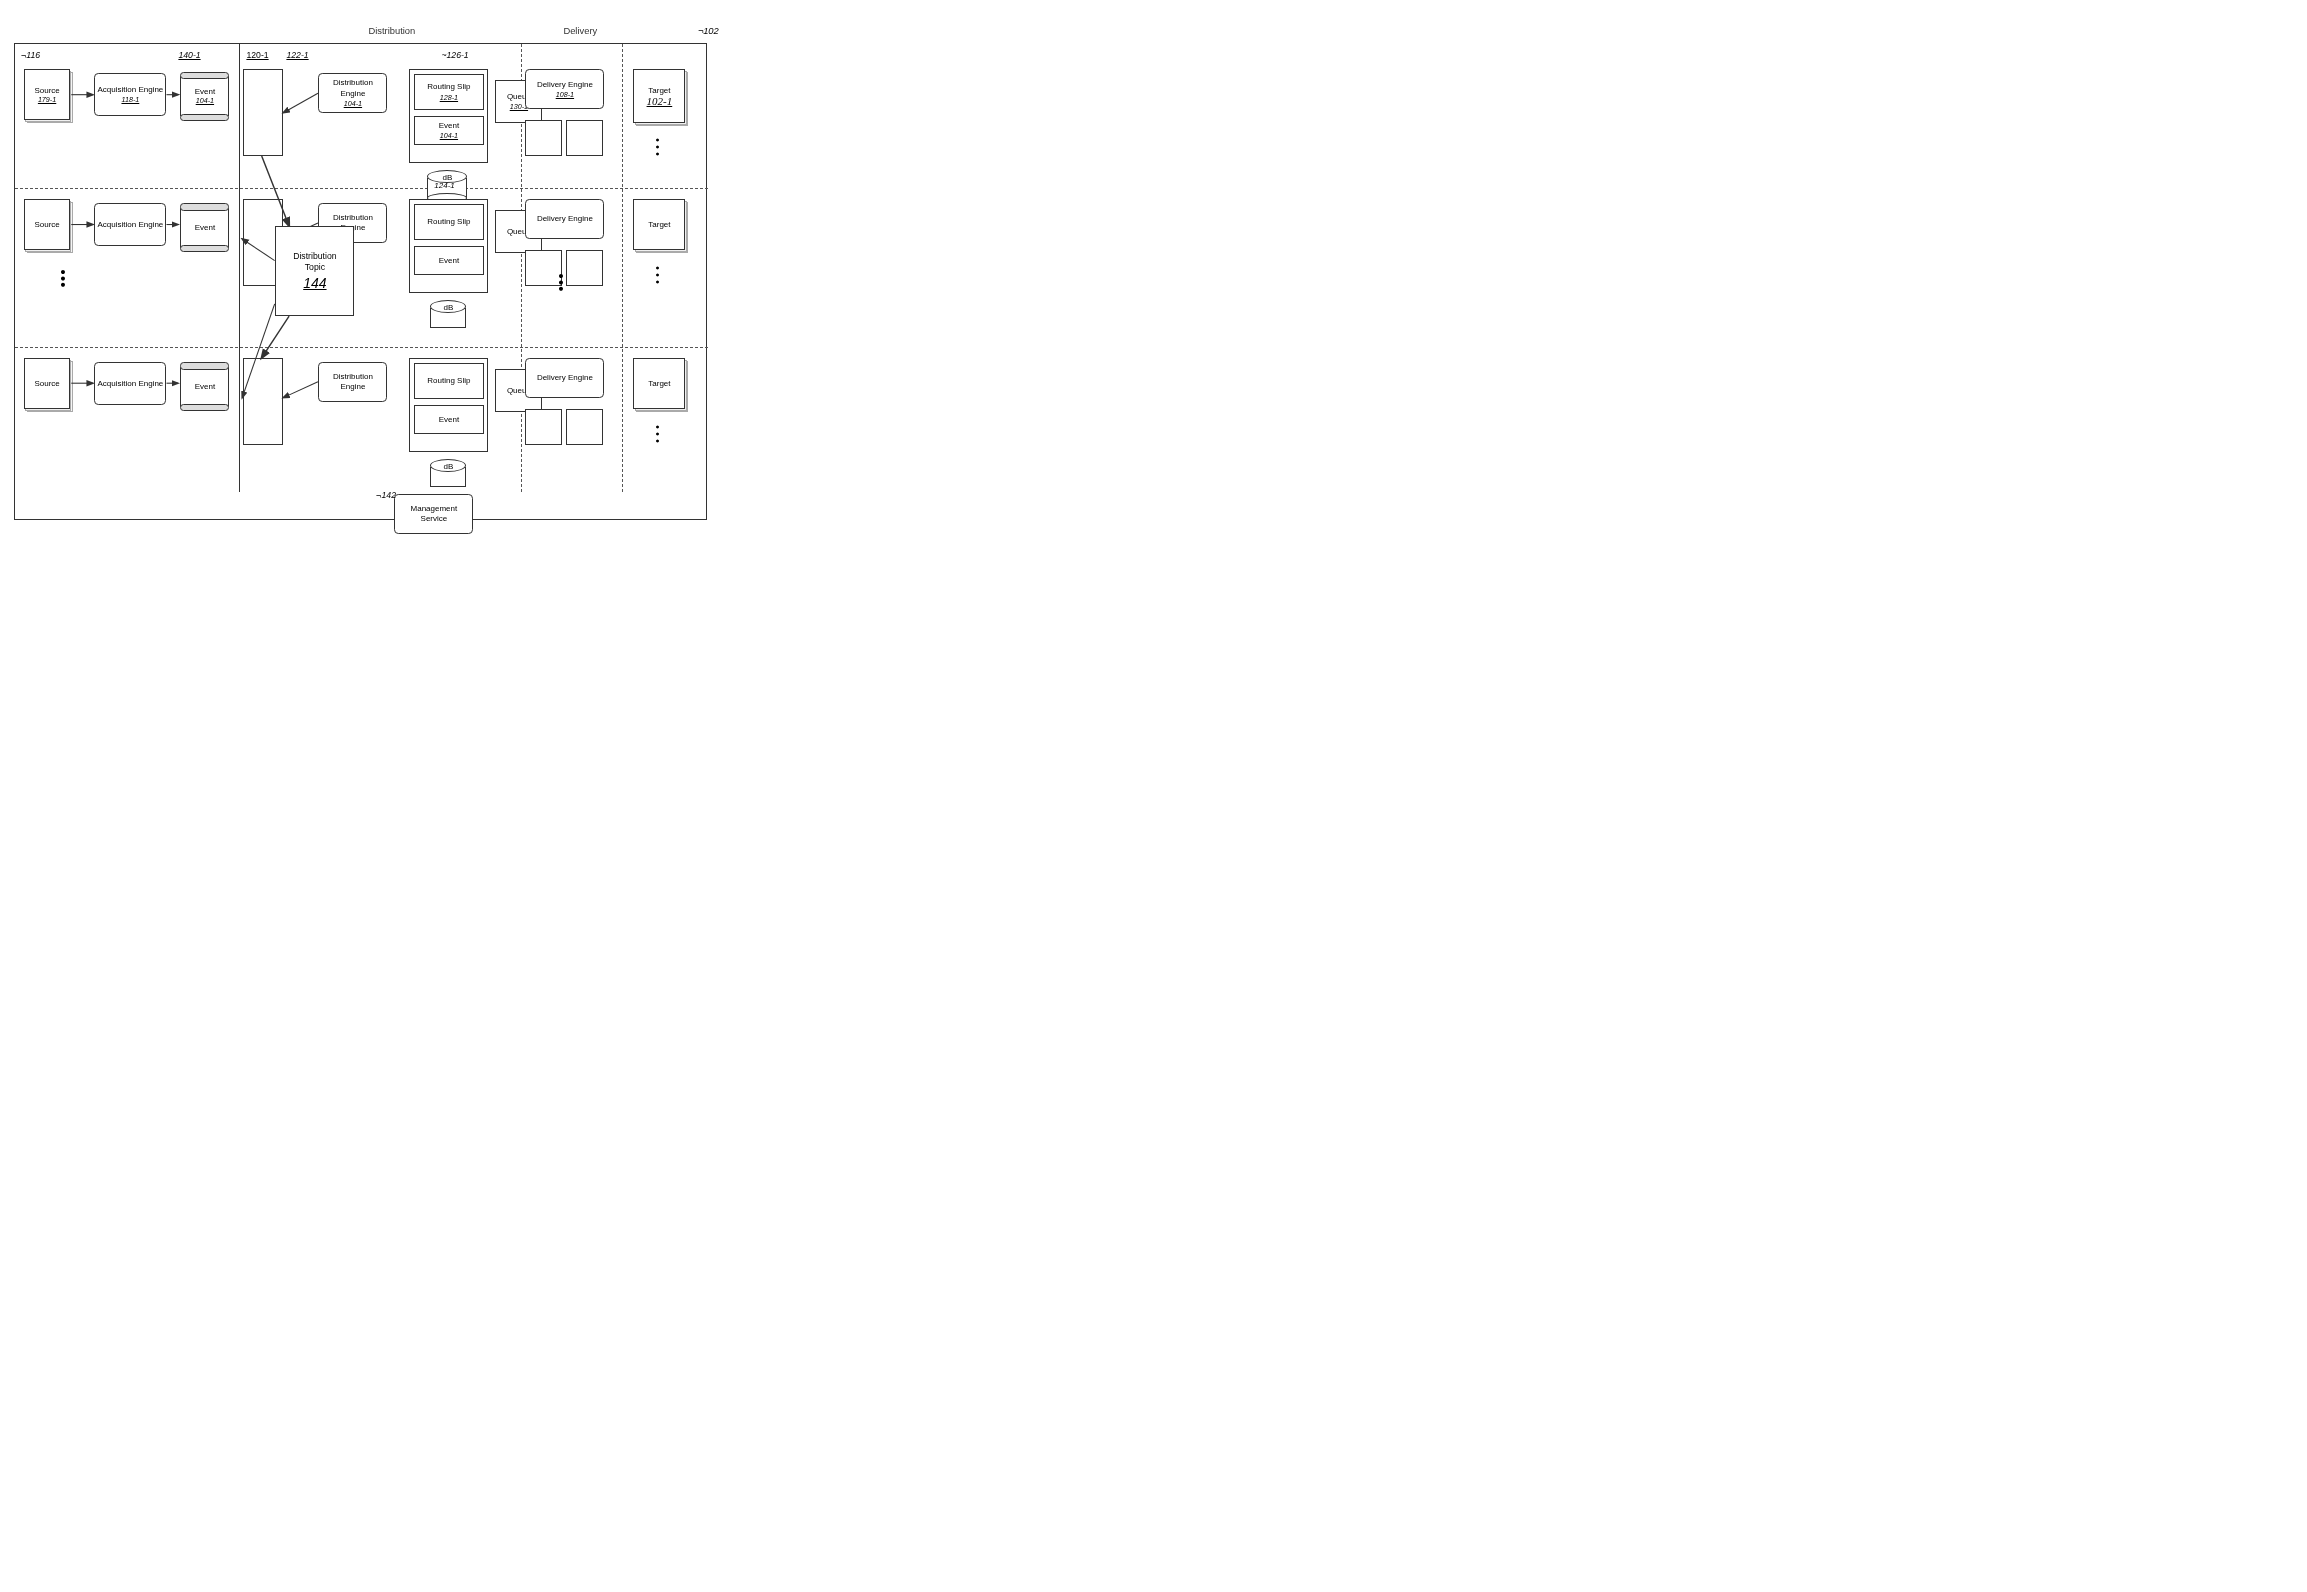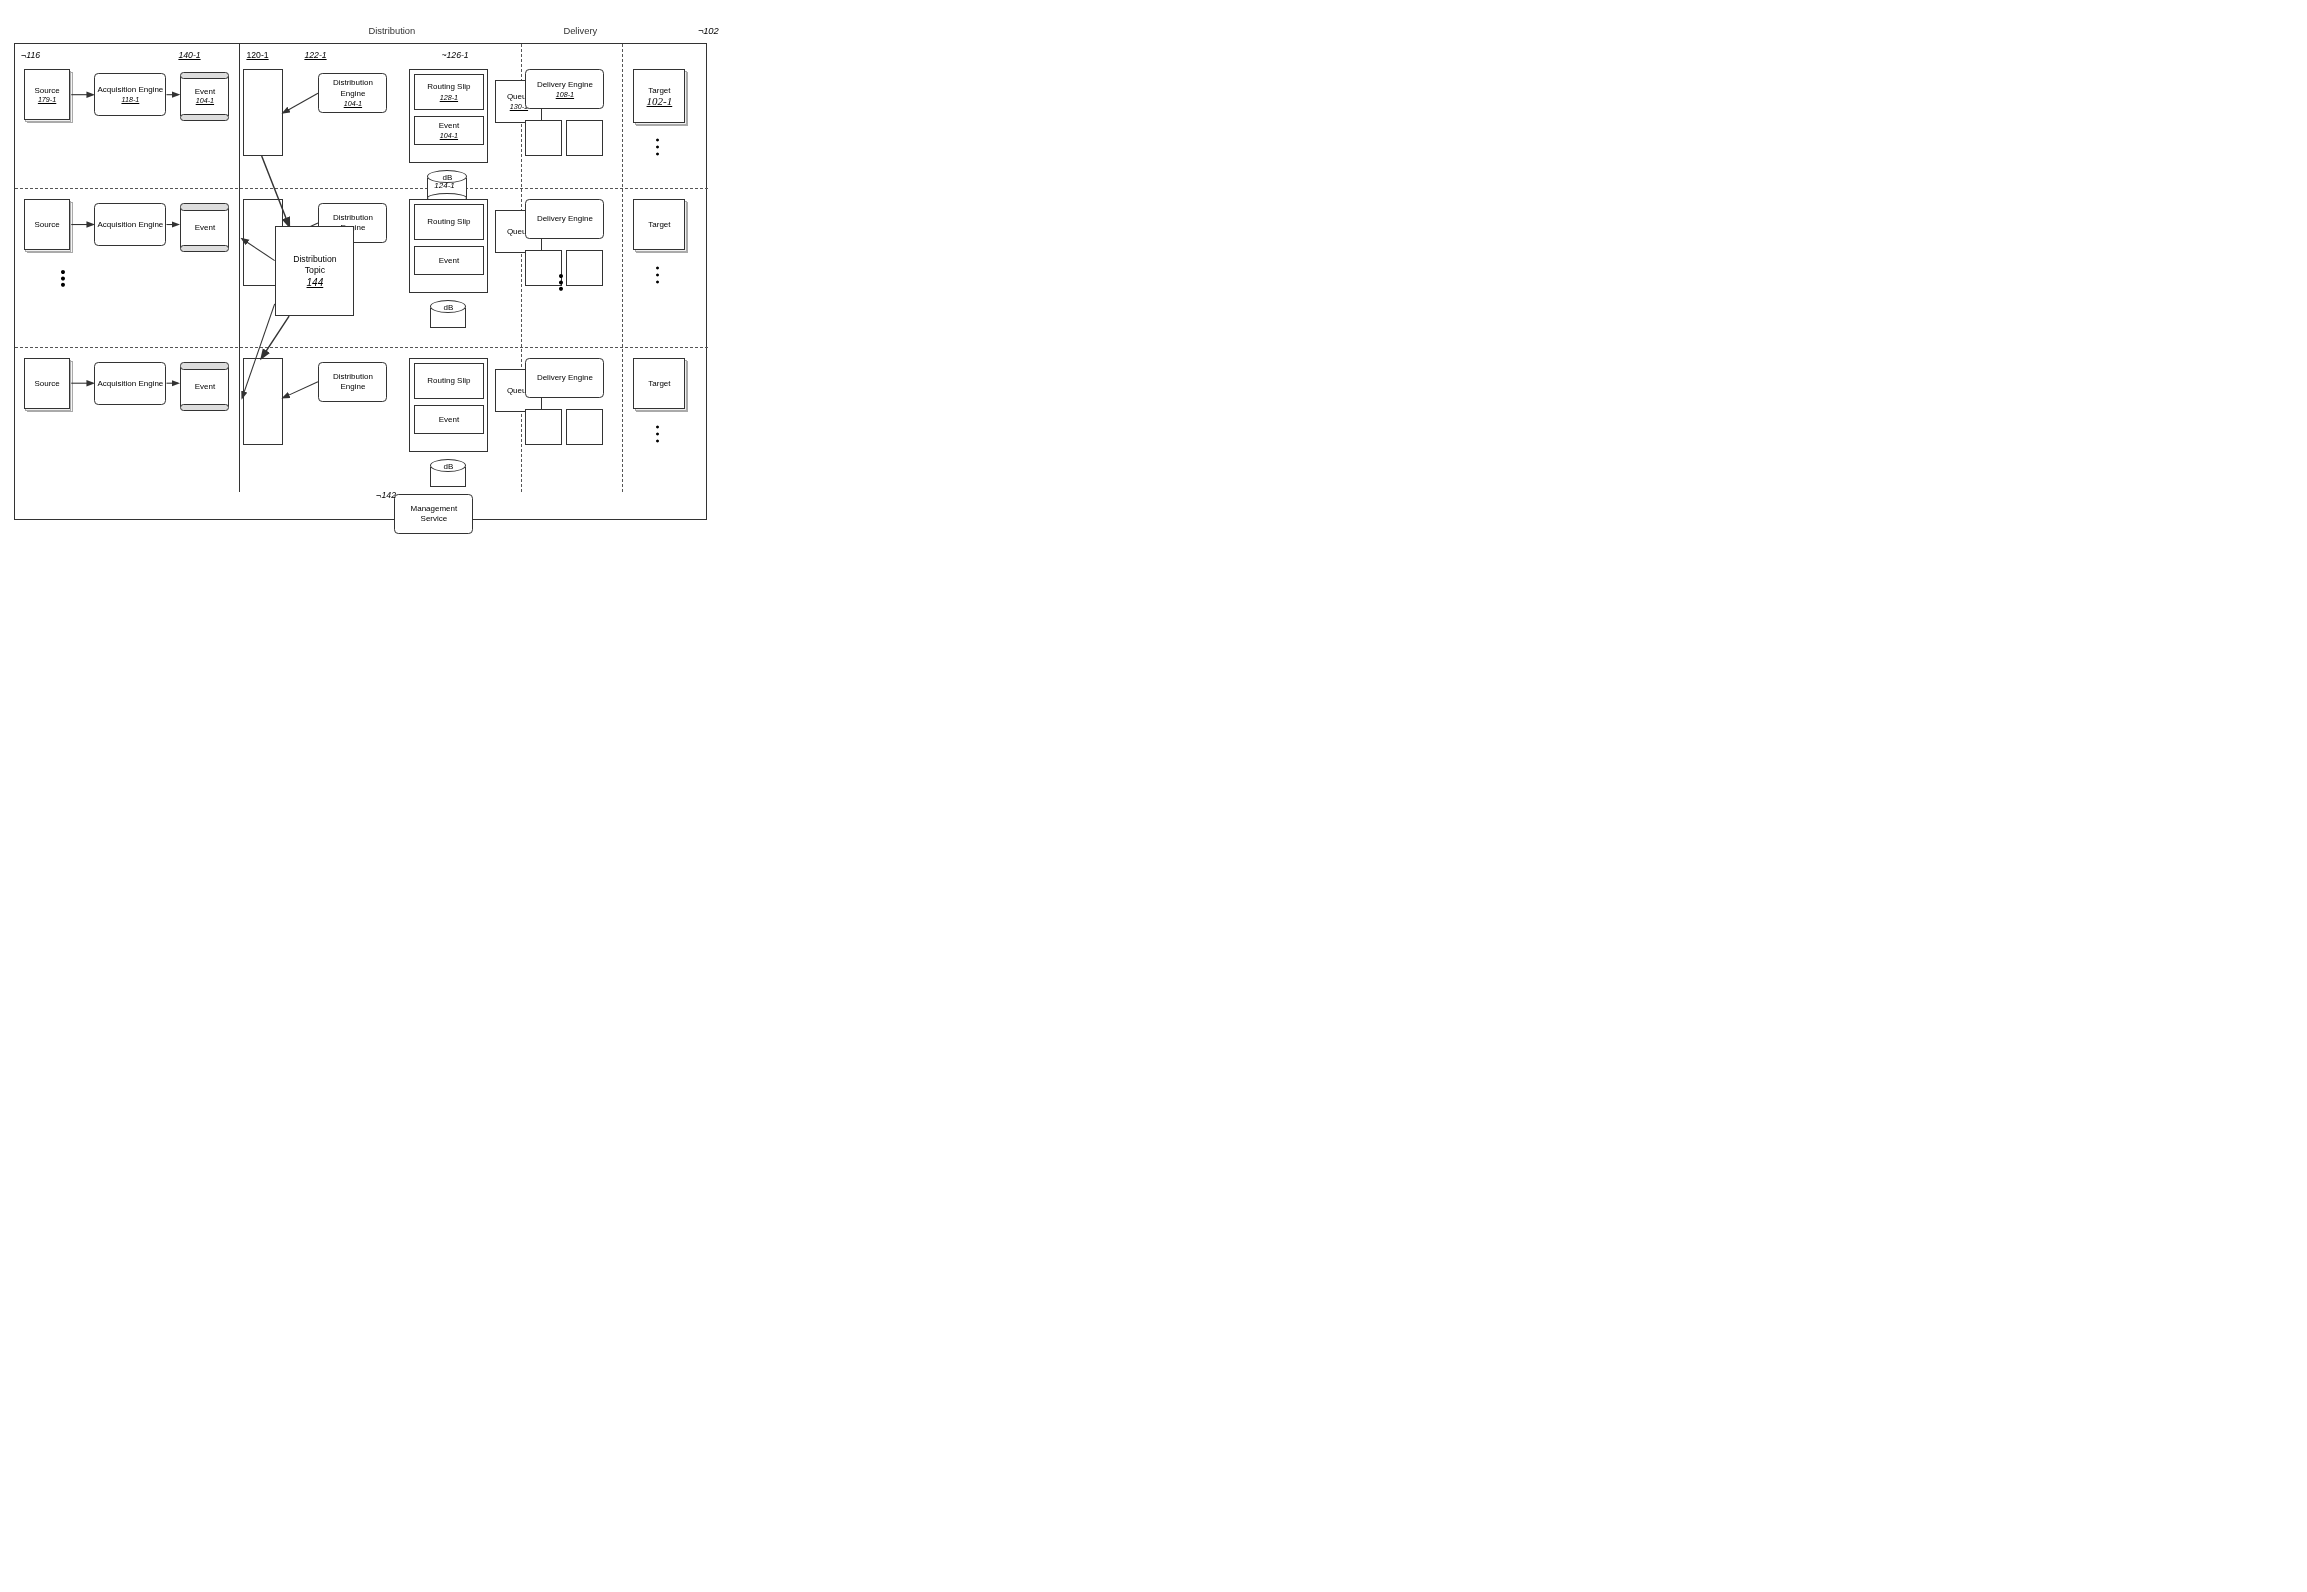--- a/index.html
+++ b/index.html
@@ -93,21 +93,21 @@
       <div style="position:absolute;top:4.3px;left:0;right:0;bottom:4.3px;border:1.1px solid #333;background:white;display:flex;flex-direction:column;align-items:center;justify-content:center;font-size:8px;">
         <div>Event</div>
         <div class="ref" style="font-size:7.2px;">104-1</div>
       </div>
       <div style="position:absolute;top:0;left:0;right:0;height:7.2px;border:1.1px solid #333;border-radius:3.6px;background:#ddd;"></div>
       <div style="position:absolute;bottom:0;left:0;right:0;height:7.2px;border:1.1px solid #333;border-radius:3.6px;background:#ddd;"></div>
     </div>
 
     <div style="position:absolute;top:5.8px;left:231px;font-size:8.7px;text-decoration:underline;">120-1</div>
 
-    <div style="position:absolute;top:5.8px;left:289px;font-size:8.7px;font-style:italic;text-decoration:underline;">122-1</div>
+    <div style="position:absolute;top:5.8px;left:271px;font-size:8.7px;font-style:italic;text-decoration:underline;">122-1</div>
 
     <div class="box" style="left:228px;top:25px;width:40px;height:87px;"></div>
 
     <div class="box rounded" style="left:303px;top:29px;width:69px;height:40px;">
       <div style="font-size:8px;">Distribution
 Engine</div>
       <div class="ref" style="font-size:7.2px;">104-1</div>
     </div>
 
     <div style="position:absolute;top:5.8px;left:426px;font-size:8.7px;font-style:italic;">~126-1</div>
@@ -226,21 +226,21 @@
     </div>
 
     <div style="position:absolute;top:222px;left:637px;font-size:11.6px;writing-mode:vertical-rl;letter-spacing:2.9px;">•••</div>
 
     <div style="position:absolute;top:224px;left:40px;font-size:14.4px;writing-mode:vertical-rl;letter-spacing:1.4px;transform:rotate(180deg);">•••</div>
     <div style="position:absolute;top:228px;left:538px;font-size:14.4px;writing-mode:vertical-rl;letter-spacing:1.4px;transform:rotate(180deg);">•••</div>
 
     <div class="box" style="left:260px;top:182px;width:79px;height:90px;z-index:10;border:1.4px solid #333;font-size:8.7px;">
       <div>Distribution</div>
       <div>Topic</div>
-      <div class="ref" style="font-size:10px;"><span>144</span></div>
+      <div class="ref" style="font-size:14px;"><span>144</span></div>
     </div>
 
     <div style="position:absolute;top:314px;left:8.7px;width:58px;height:58px;">
       <div style="position:absolute;top:2.9px;left:2.9px;width:46px;height:51px;border:1.1px solid #aaa;background:#f5f5f5;"></div>
       <div style="position:absolute;top:1.4px;left:1.4px;width:46px;height:51px;border:1.1px solid #aaa;background:#f0f0f0;"></div>
       <div style="position:absolute;top:0;left:0;width:46px;height:51px;border:1.1px solid #333;background:white;display:flex;align-items:center;justify-content:center;font-size:8px;">
         <div>Source</div>
       </div>
     </div>
 

